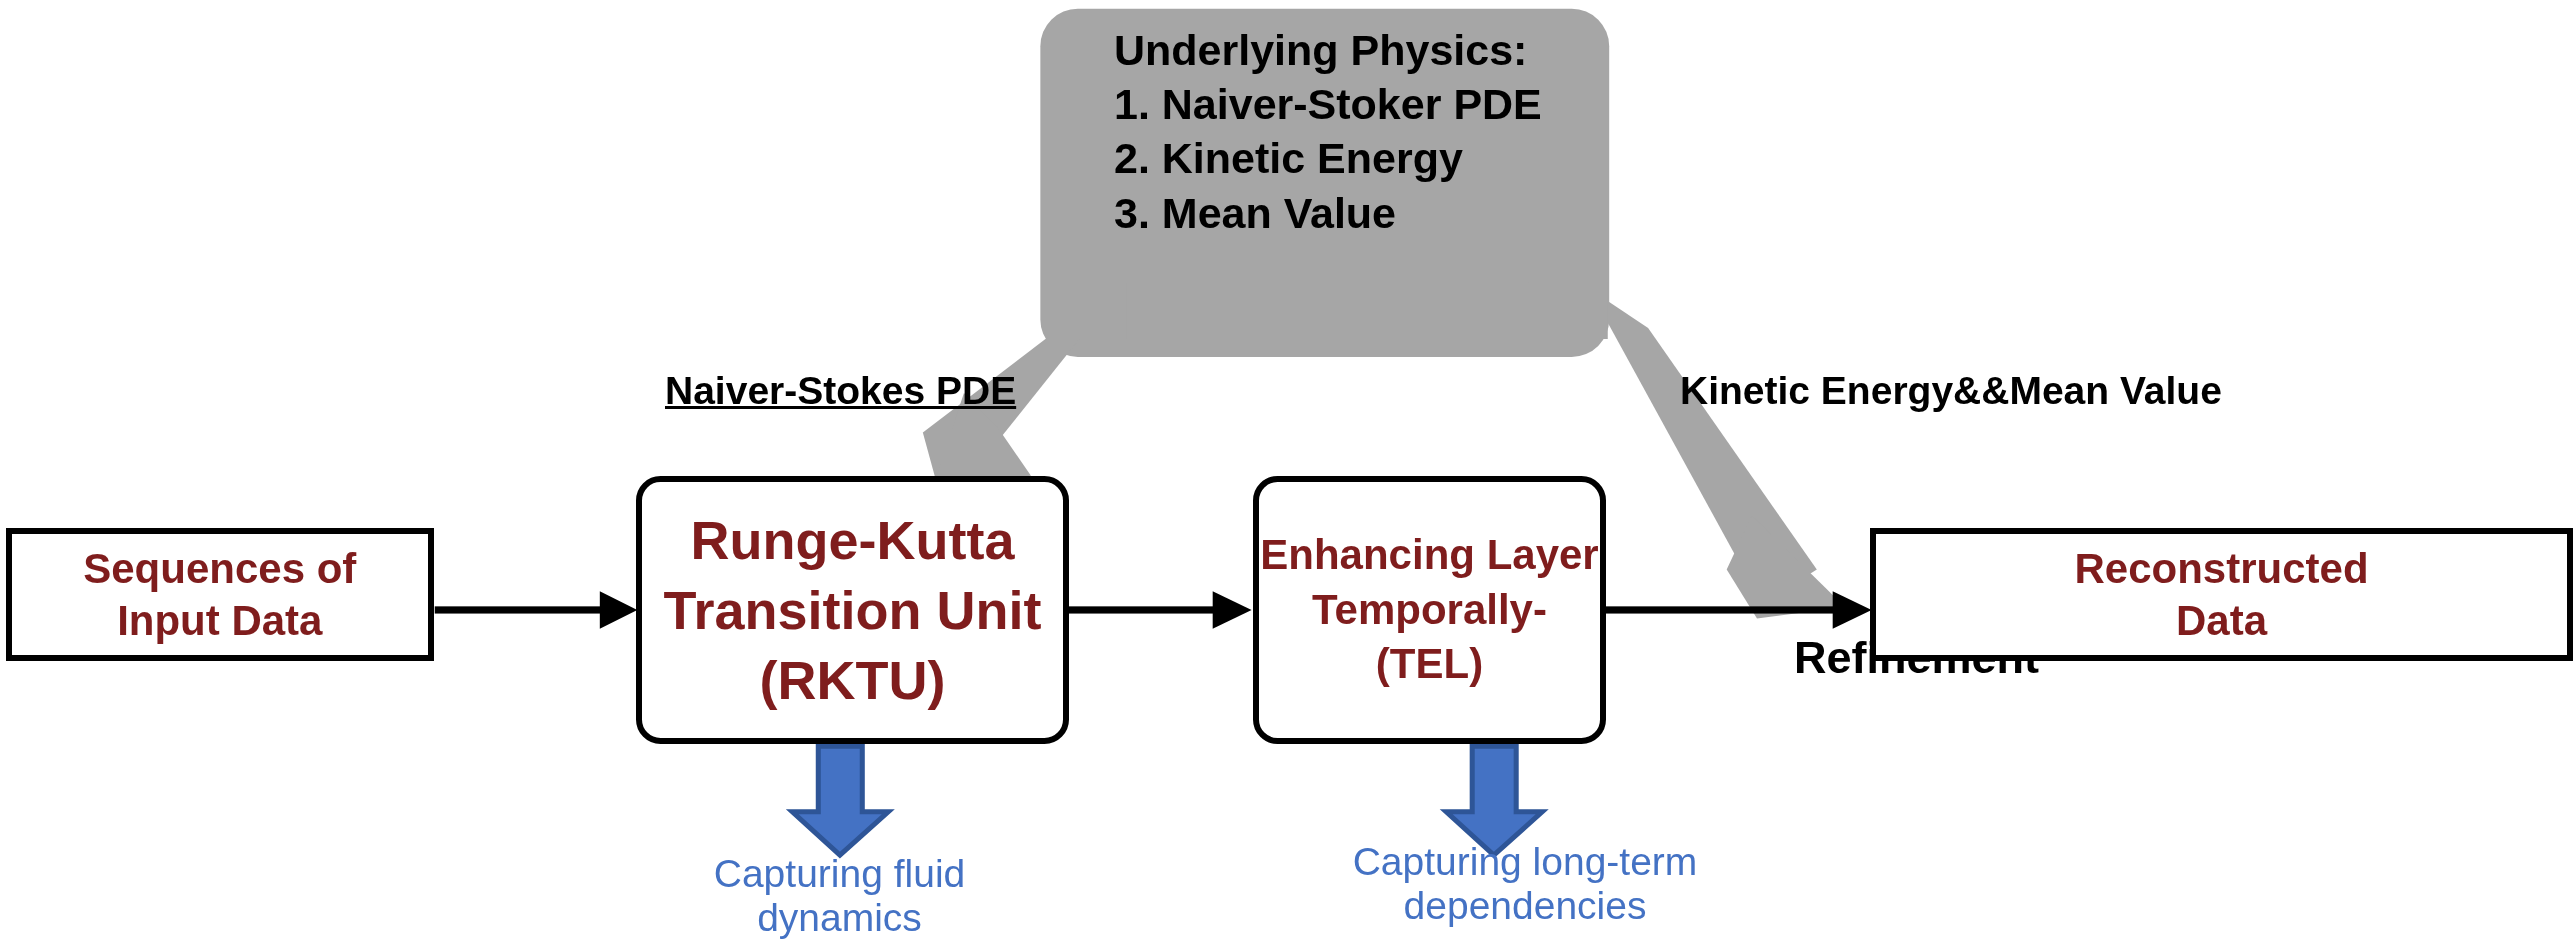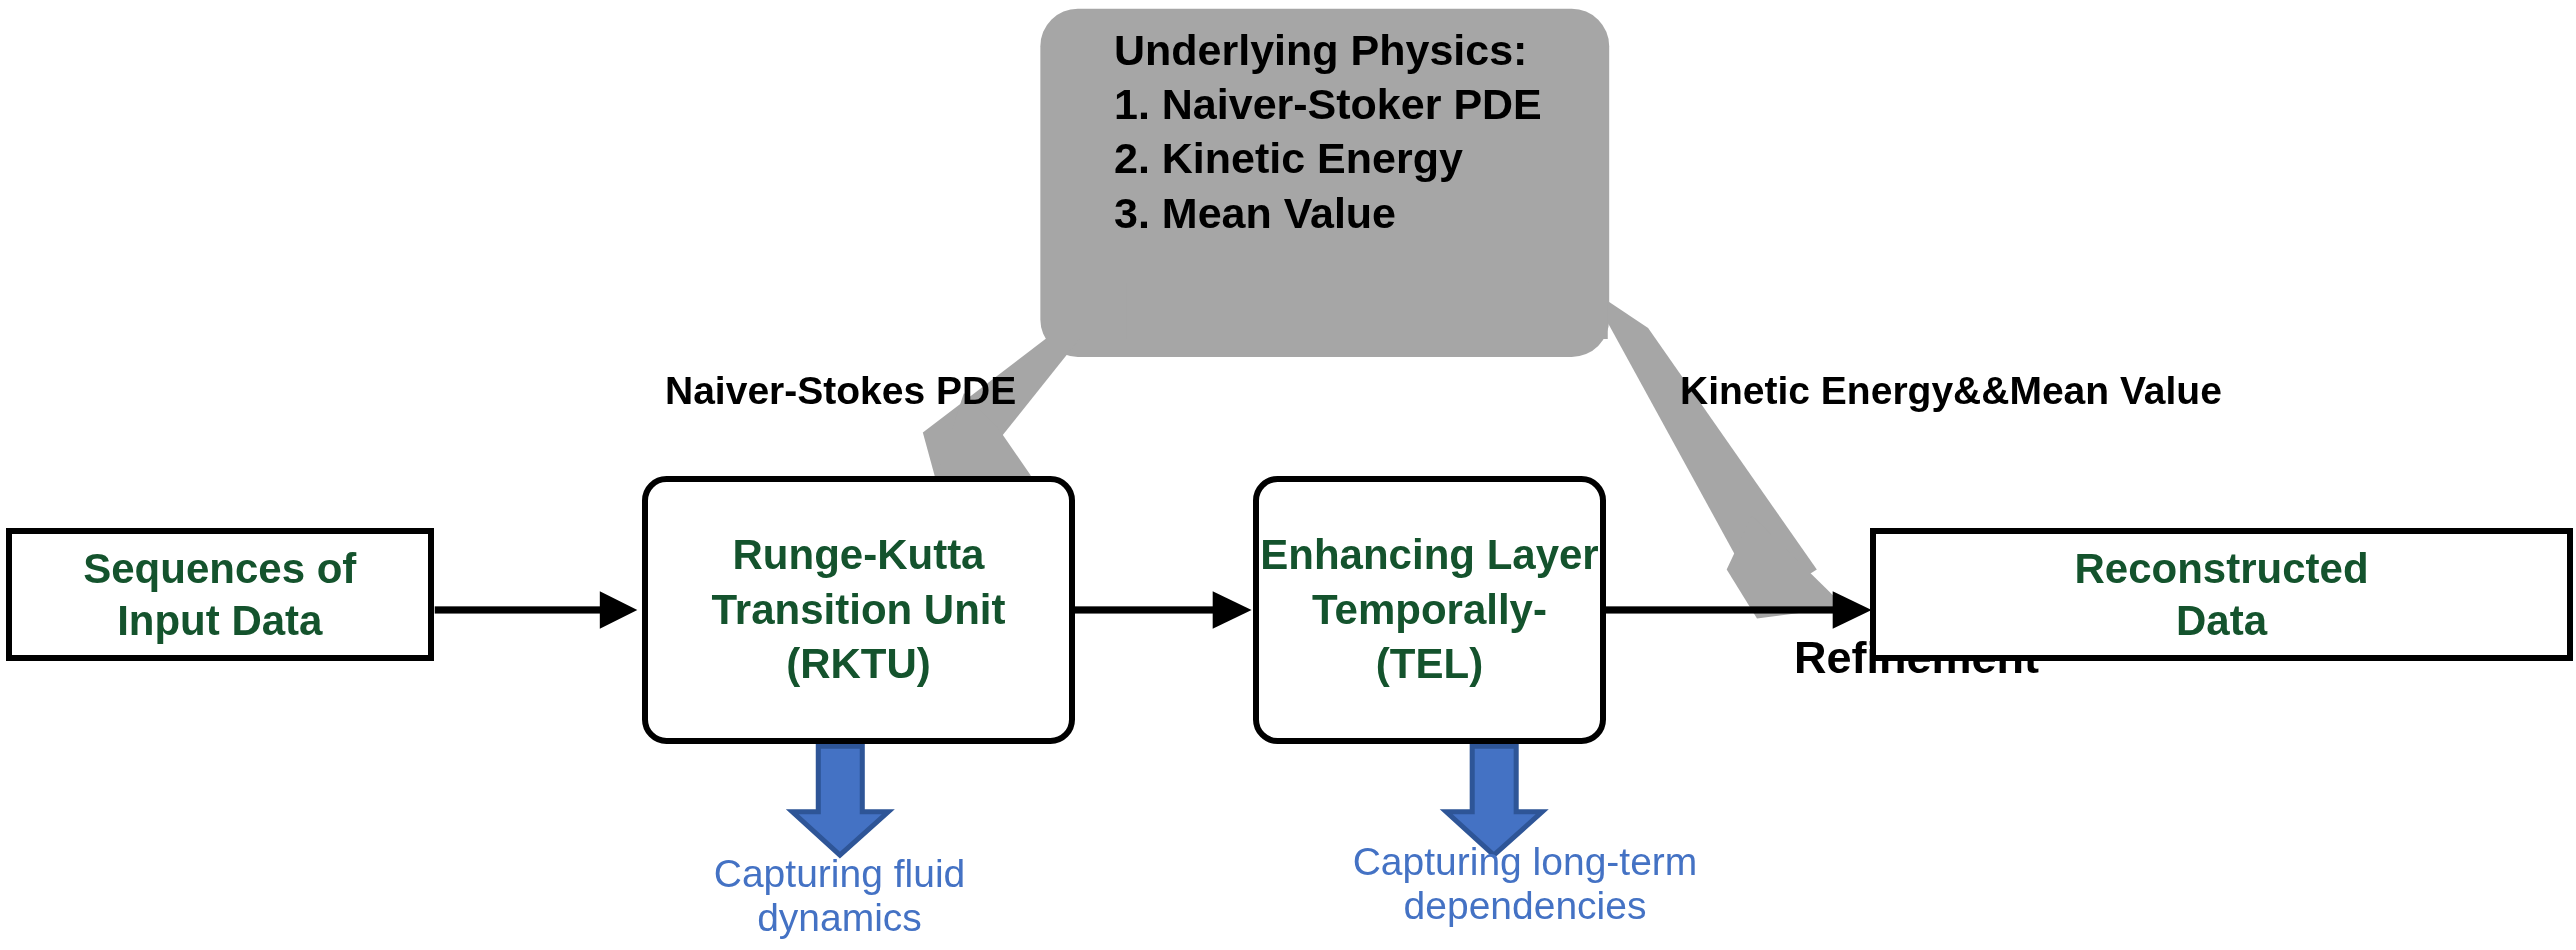--- a/index.html
+++ b/index.html
@@ -1,21 +1,21 @@
 <!DOCTYPE html>
 <html style="font-size:11.5px"><head>
 <meta charset="utf-8">
 <style>
   html,body{margin:0;padding:0;background:#ffffff;}
   body{width:2576px;height:951px;position:relative;overflow:hidden;
        font-family:"Liberation Sans","DejaVu Sans",sans-serif;}
   #stage{position:absolute;left:0;top:0;width:2576px;height:951px;}
   svg.layer{position:absolute;left:0;top:0;width:2576px;height:951px;}
   .node{position:absolute;box-sizing:border-box;display:flex;align-items:center;
-        justify-content:center;text-align:center;color:#14532d;font-weight:bold;}
+        justify-content:center;text-align:center;color:#7f1d1d;font-weight:bold;}
   .sq-box{border:6.5px solid #000;background:#fff;}
   .rr-box{border:6.5px solid #000;background:#fff;border-radius:24.5px;}
   .label{position:absolute;color:#000;font-weight:bold;white-space:nowrap;}
   .bluetext{position:absolute;color:#4472C4;font-weight:normal;text-align:center;
             line-height:1.12;}
   .calloutText{position:absolute;color:#000;font-weight:bold;line-height:1.26;margin-left:12px;}
 </style>
 </head>
 <body>
 
@@ -61,34 +61,34 @@
     </g>
   </svg>
 
   <div class="calloutText" style="left:1102px;top:23px;width:505px;font-size:43px;">
     <div>Underlying Physics:</div>
     <div>1. Naiver-Stoker PDE</div>
     <div>2. Kinetic Energy</div>
     <div>3. Mean Value</div>
   </div>
 
-  <div class="label" style="left:665px;top:369px;font-size:39px;">Naiver-Stokes PDE</div>
+  <div class="label" style="left:665px;top:369px;font-size:39px;text-decoration:underline;">Naiver-Stokes PDE</div>
 
   <div class="label" style="left:1680px;top:369px;font-size:39px;">Kinetic Energy&amp;&amp;Mean Value</div>
 
   <div class="label" style="left:1794px;top:632px;font-size:45px;">Refinement</div>
 
   <div class="node sq-box" style="left:5.8px;top:528px;width:428px;height:133px;font-size:42px;line-height:1.22;">
     <div>
       <div>Sequences of</div>
       <div>Input Data</div>
     </div>
   </div>
 
-  <div class="node rr-box" style="left:636px;top:476px;width:433px;height:268px;font-size:42px;line-height:1.30;margin-left:6px;">
+  <div class="node rr-box" style="left:636px;top:476px;width:433px;height:268px;font-size:54px;line-height:1.30;">
     <div>
       <div>Runge-Kutta</div>
       <div>Transition Unit</div>
       <div>(RKTU)</div>
     </div>
   </div>
 
   <div class="node rr-box" style="left:1253px;top:476px;width:353px;height:268px;font-size:42px;line-height:1.30;">
     <div>
       <div>Enhancing Layer</div>

